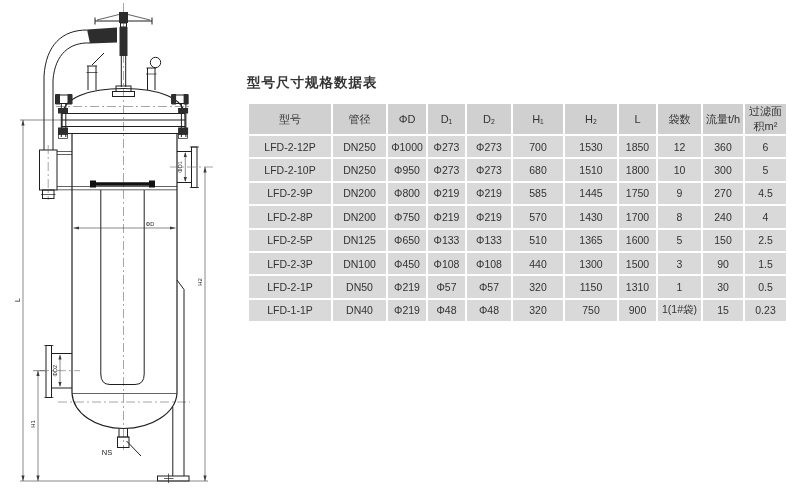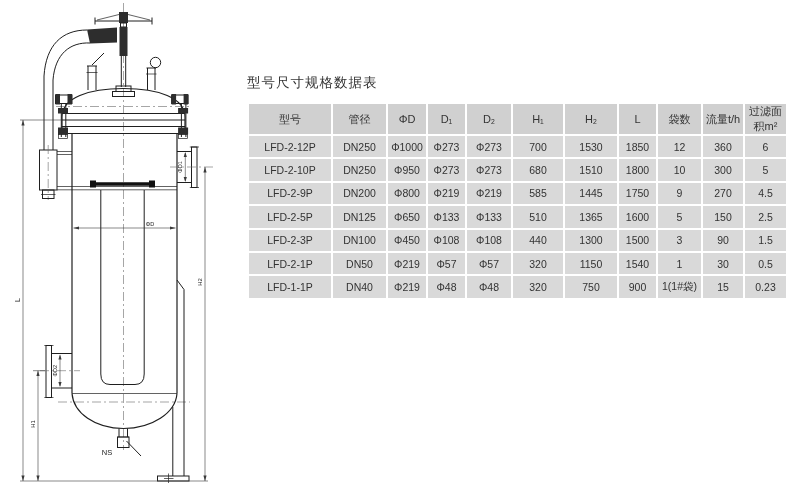--- a/index.html
+++ b/index.html
@@ -5,21 +5,21 @@
   html,body{margin:0;padding:0;background:#fff;}
   body{width:800px;height:500px;overflow:hidden;position:relative;
        font-family:"Liberation Sans","DejaVu Sans",sans-serif;color:var(--ink,#2f2f2f);}
   .stage{position:absolute;inset:0;background:#fff;}
 
   
   .drawing{position:absolute;left:0;top:0;width:240px;height:500px;}
 
   
   .panel{position:absolute;left:247px;top:74px;width:541px;}
-  .panel h2{margin:0 0 10px 0;font-size:13.5px;font-weight:400;color:#333;letter-spacing:1px;}
+  .panel h2{margin:0 0 10px 0;font-size:13.5px;font-weight:700;color:#333;letter-spacing:1px;}
   table.spec{border-collapse:separate;border-spacing:2px;table-layout:fixed;width:541px;}
   table.spec th{background:var(--header-bg,#d0d0d0);font-weight:400;font-size:11px;height:25px;
                 padding:0 1px;text-align:center;color:#333;}
   table.spec td{background:var(--cell-bg,#d9d9d9);font-size:10.5px;height:21.4px;
                 padding:0 1px;text-align:center;color:#333;white-space:nowrap;overflow:hidden;}
 
   
   .ln{stroke:#1f1f1f;fill:none;stroke-width:1;}
   .ln2{stroke:#1f1f1f;fill:none;stroke-width:1.2;}
   .thin{stroke:#1f1f1f;fill:none;stroke-width:0.7;}
@@ -265,20 +265,33 @@
             <td>Φ219</td>
             <td>Φ219</td>
             <td>585</td>
             <td>1445</td>
             <td>1750</td>
             <td>9</td>
             <td>270</td>
             <td>4.5</td>
           </tr>
           <tr>
+            <td>LFD-2-8P</td>
+            <td>DN200</td>
+            <td>Φ750</td>
+            <td>Φ219</td>
+            <td>Φ219</td>
+            <td>570</td>
+            <td>1430</td>
+            <td>1700</td>
+            <td>8</td>
+            <td>240</td>
+            <td>4</td>
+          </tr>
+          <tr>
             <td>LFD-2-5P</td>
             <td>DN125</td>
             <td>Φ650</td>
             <td>Φ133</td>
             <td>Φ133</td>
             <td>510</td>
             <td>1365</td>
             <td>1600</td>
             <td>5</td>
             <td>150</td>
@@ -298,21 +311,21 @@
             <td>1.5</td>
           </tr>
           <tr>
             <td>LFD-2-1P</td>
             <td>DN50</td>
             <td>Φ219</td>
             <td>Φ57</td>
             <td>Φ57</td>
             <td>320</td>
             <td>1150</td>
-            <td>1540</td>
+            <td>1310</td>
             <td>1</td>
             <td>30</td>
             <td>0.5</td>
           </tr>
           <tr>
             <td>LFD-1-1P</td>
             <td>DN40</td>
             <td>Φ219</td>
             <td>Φ48</td>
             <td>Φ48</td>

